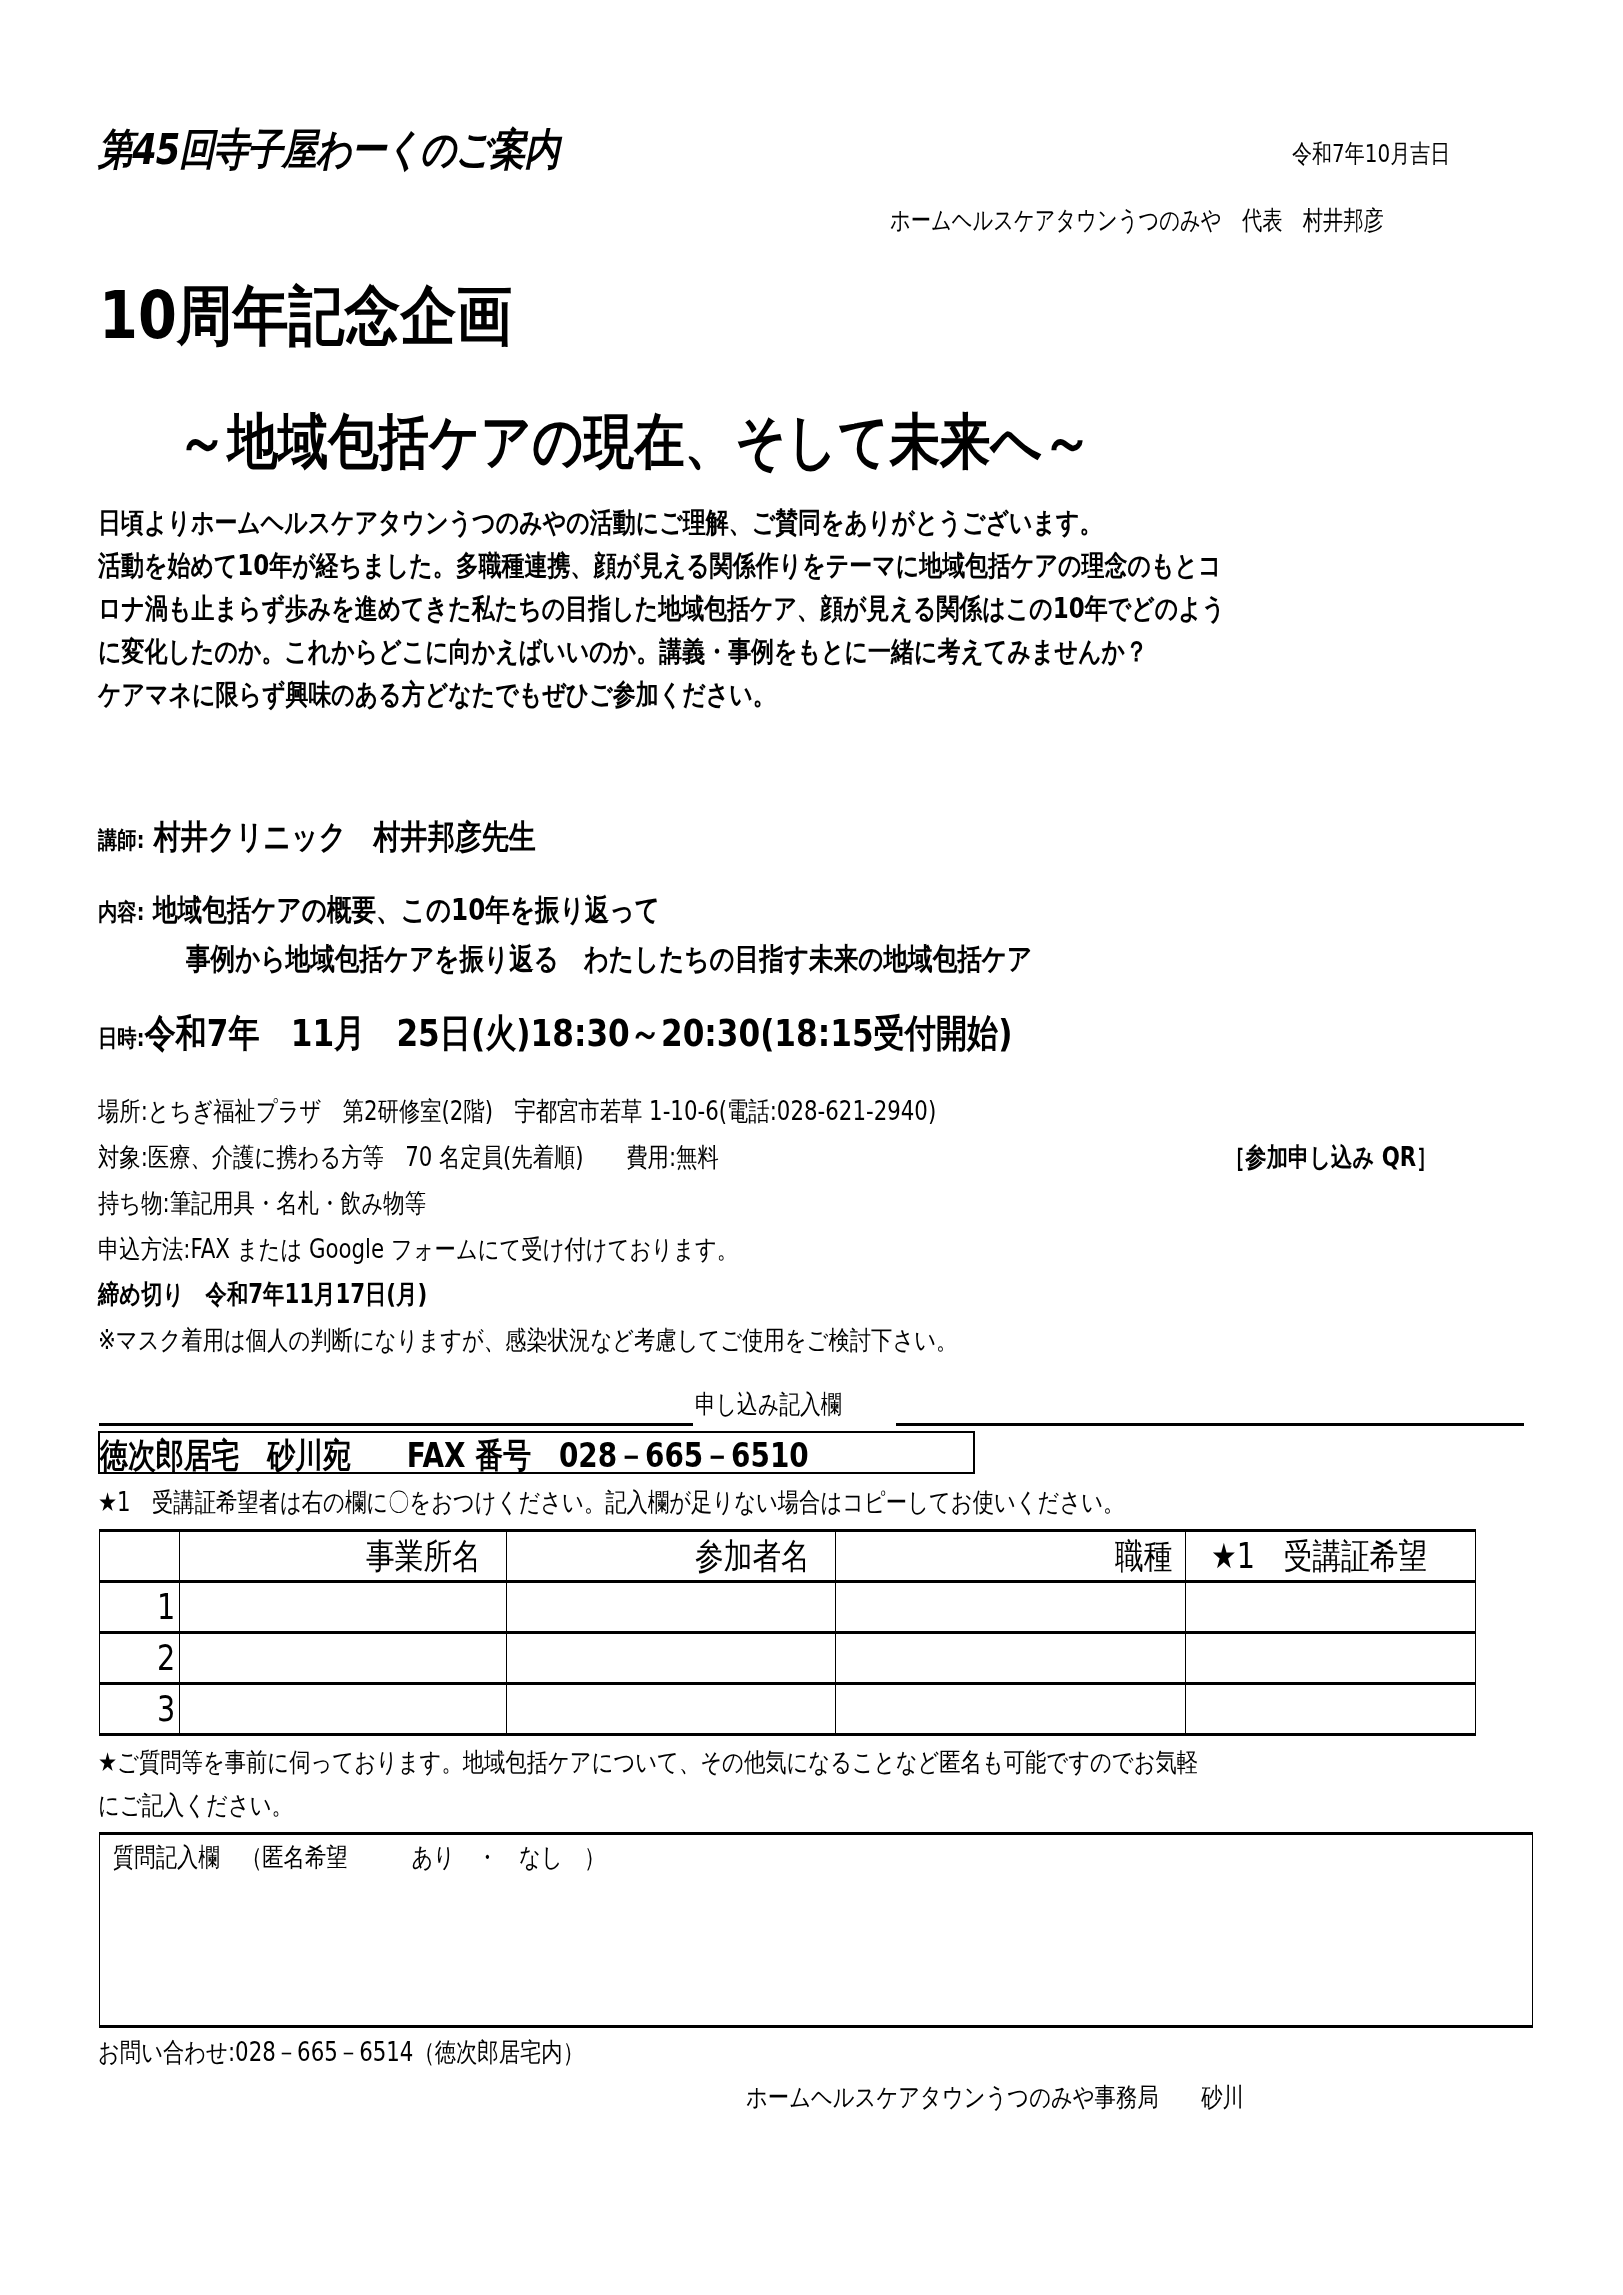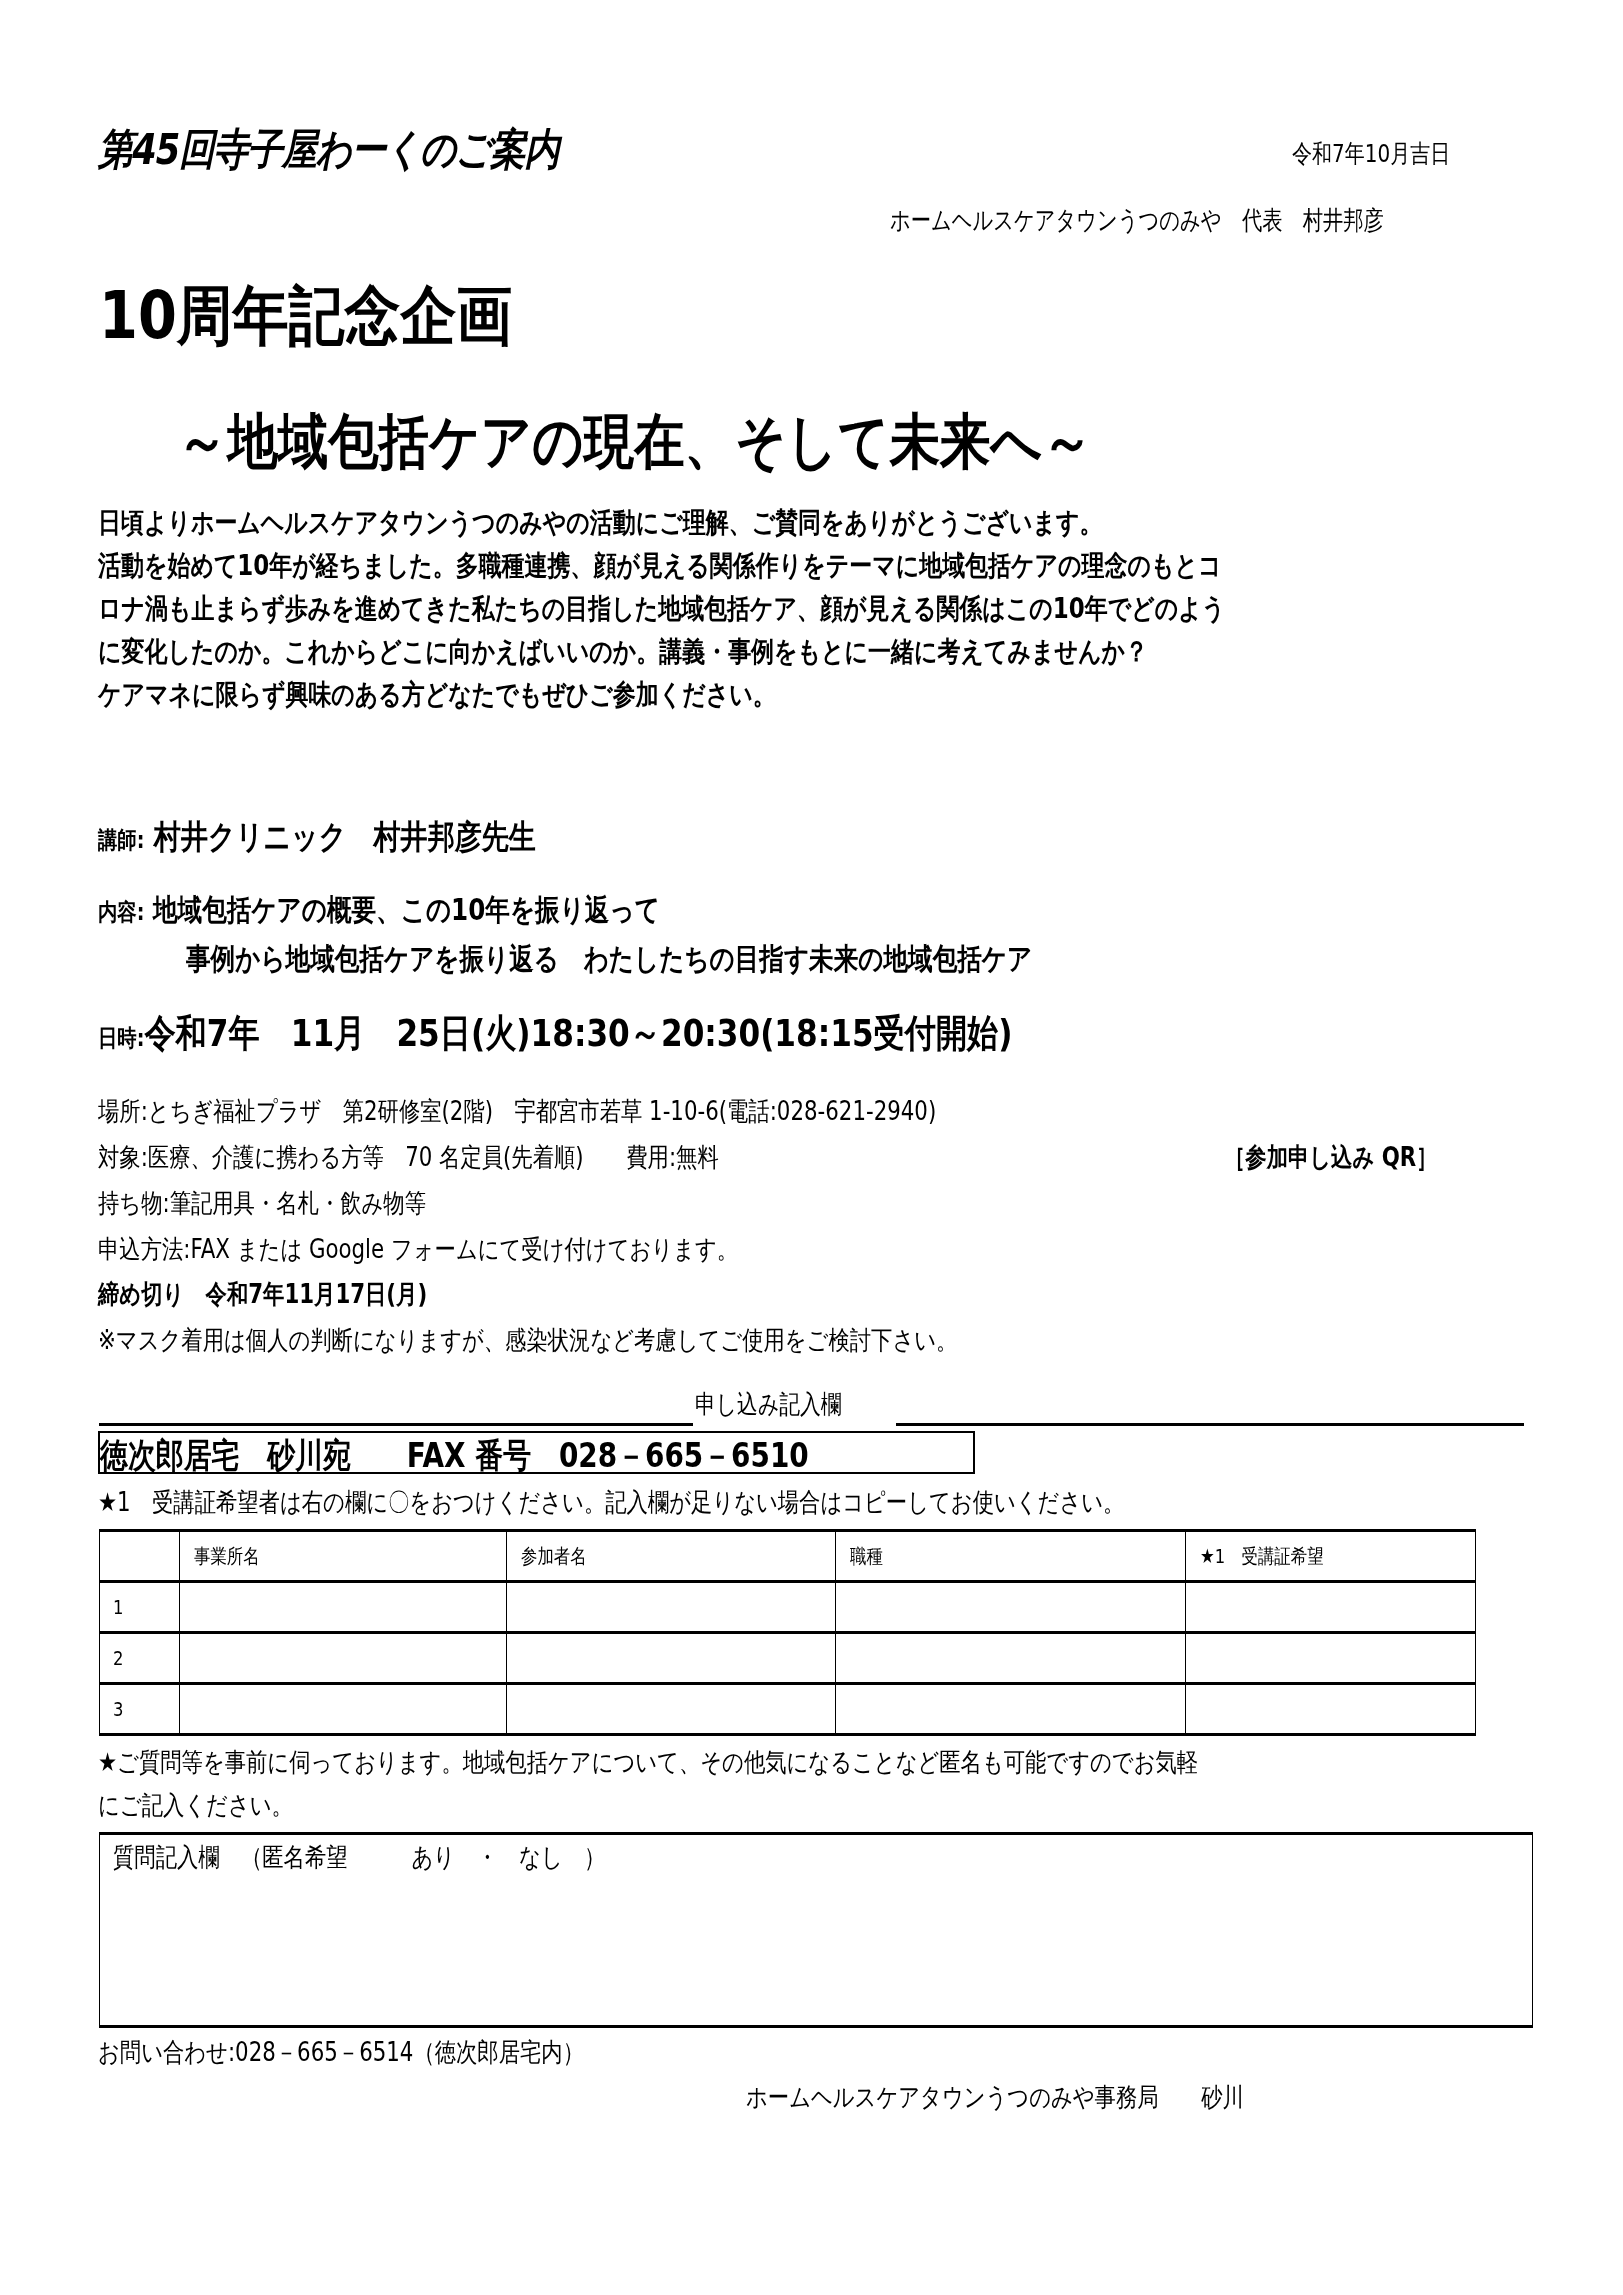--- a/index.html
+++ b/index.html
@@ -23,21 +23,21 @@
   .info { left: 98px; font-size: 26px; transform: scaleX(0.82); transform-origin: left top; }
   .info.bold { font-weight: bold; }
   .qr-label { left: 1224px; top: 1140px; font-size: 26px; font-weight: bold; transform: scaleX(0.82); transform-origin: left top; }
   .divider-l { left: 99px; top: 1423px; width: 594px; height: 3.3px; background: #000; }
   .divider-r { left: 896px; top: 1423px; width: 628px; height: 3.3px; background: #000; }
   .divider-label { left: 695px; top: 1387px; font-size: 26px; transform: scaleX(0.8); transform-origin: left top; }
   .fax-box { left: 98px; top: 1431px; width: 877px; height: 43px; border: 2.6px solid #000; box-sizing: border-box; }
   .fax-text { left: 100px; top: 1433px; font-size: 34px; font-weight: bold; transform: scaleX(0.82); transform-origin: left top; }
   .note1 { left: 98px; top: 1485px; font-size: 26px; transform: scaleX(0.82); transform-origin: left top; }
   table.reg { position: absolute; left: 99px; top: 1529px; width: 1375px; border-collapse: collapse; table-layout: fixed; }
-  table.reg td, table.reg th { border: 1.3px solid #000; font-weight: normal; text-align: left; vertical-align: middle; padding: 0 0 0 14.4px; font-size: 20px; height: 48px; overflow: hidden; white-space: nowrap; }
+  table.reg td, table.reg th { border: 1.3px solid #000; font-weight: normal; text-align: right; vertical-align: middle; padding: 0 0 0 14.4px; font-size: 35px; height: 48px; overflow: hidden; white-space: nowrap; }
   table.reg tr { border-bottom: 3.3px solid #000; }
   table.reg tr.head { border-top: 3.3px solid #000; }
   table.reg td.num { padding-left: 13px; }
   .cell-text { display: inline-block; transform: scaleX(0.82); transform-origin: left center; }
   .note2 { left: 98px; top: 1741px; font-size: 26px; line-height: 43px; transform: scaleX(0.82); transform-origin: left top; }
   .q-box { left: 99px; top: 1832px; width: 1434px; height: 196px; border: 1.3px solid #000; border-top: 3.3px solid #000; border-bottom: 3.3px solid #000; box-sizing: border-box; }
   .q-label { left: 113px; top: 1840px; font-size: 26px; transform: scaleX(0.82); transform-origin: left top; }
   .contact { left: 98px; top: 2035px; font-size: 26px; transform: scaleX(0.82); transform-origin: left top; }
   .office { left: 746px; top: 2080px; font-size: 26px; transform: scaleX(0.82); transform-origin: left top; }
 </style>

